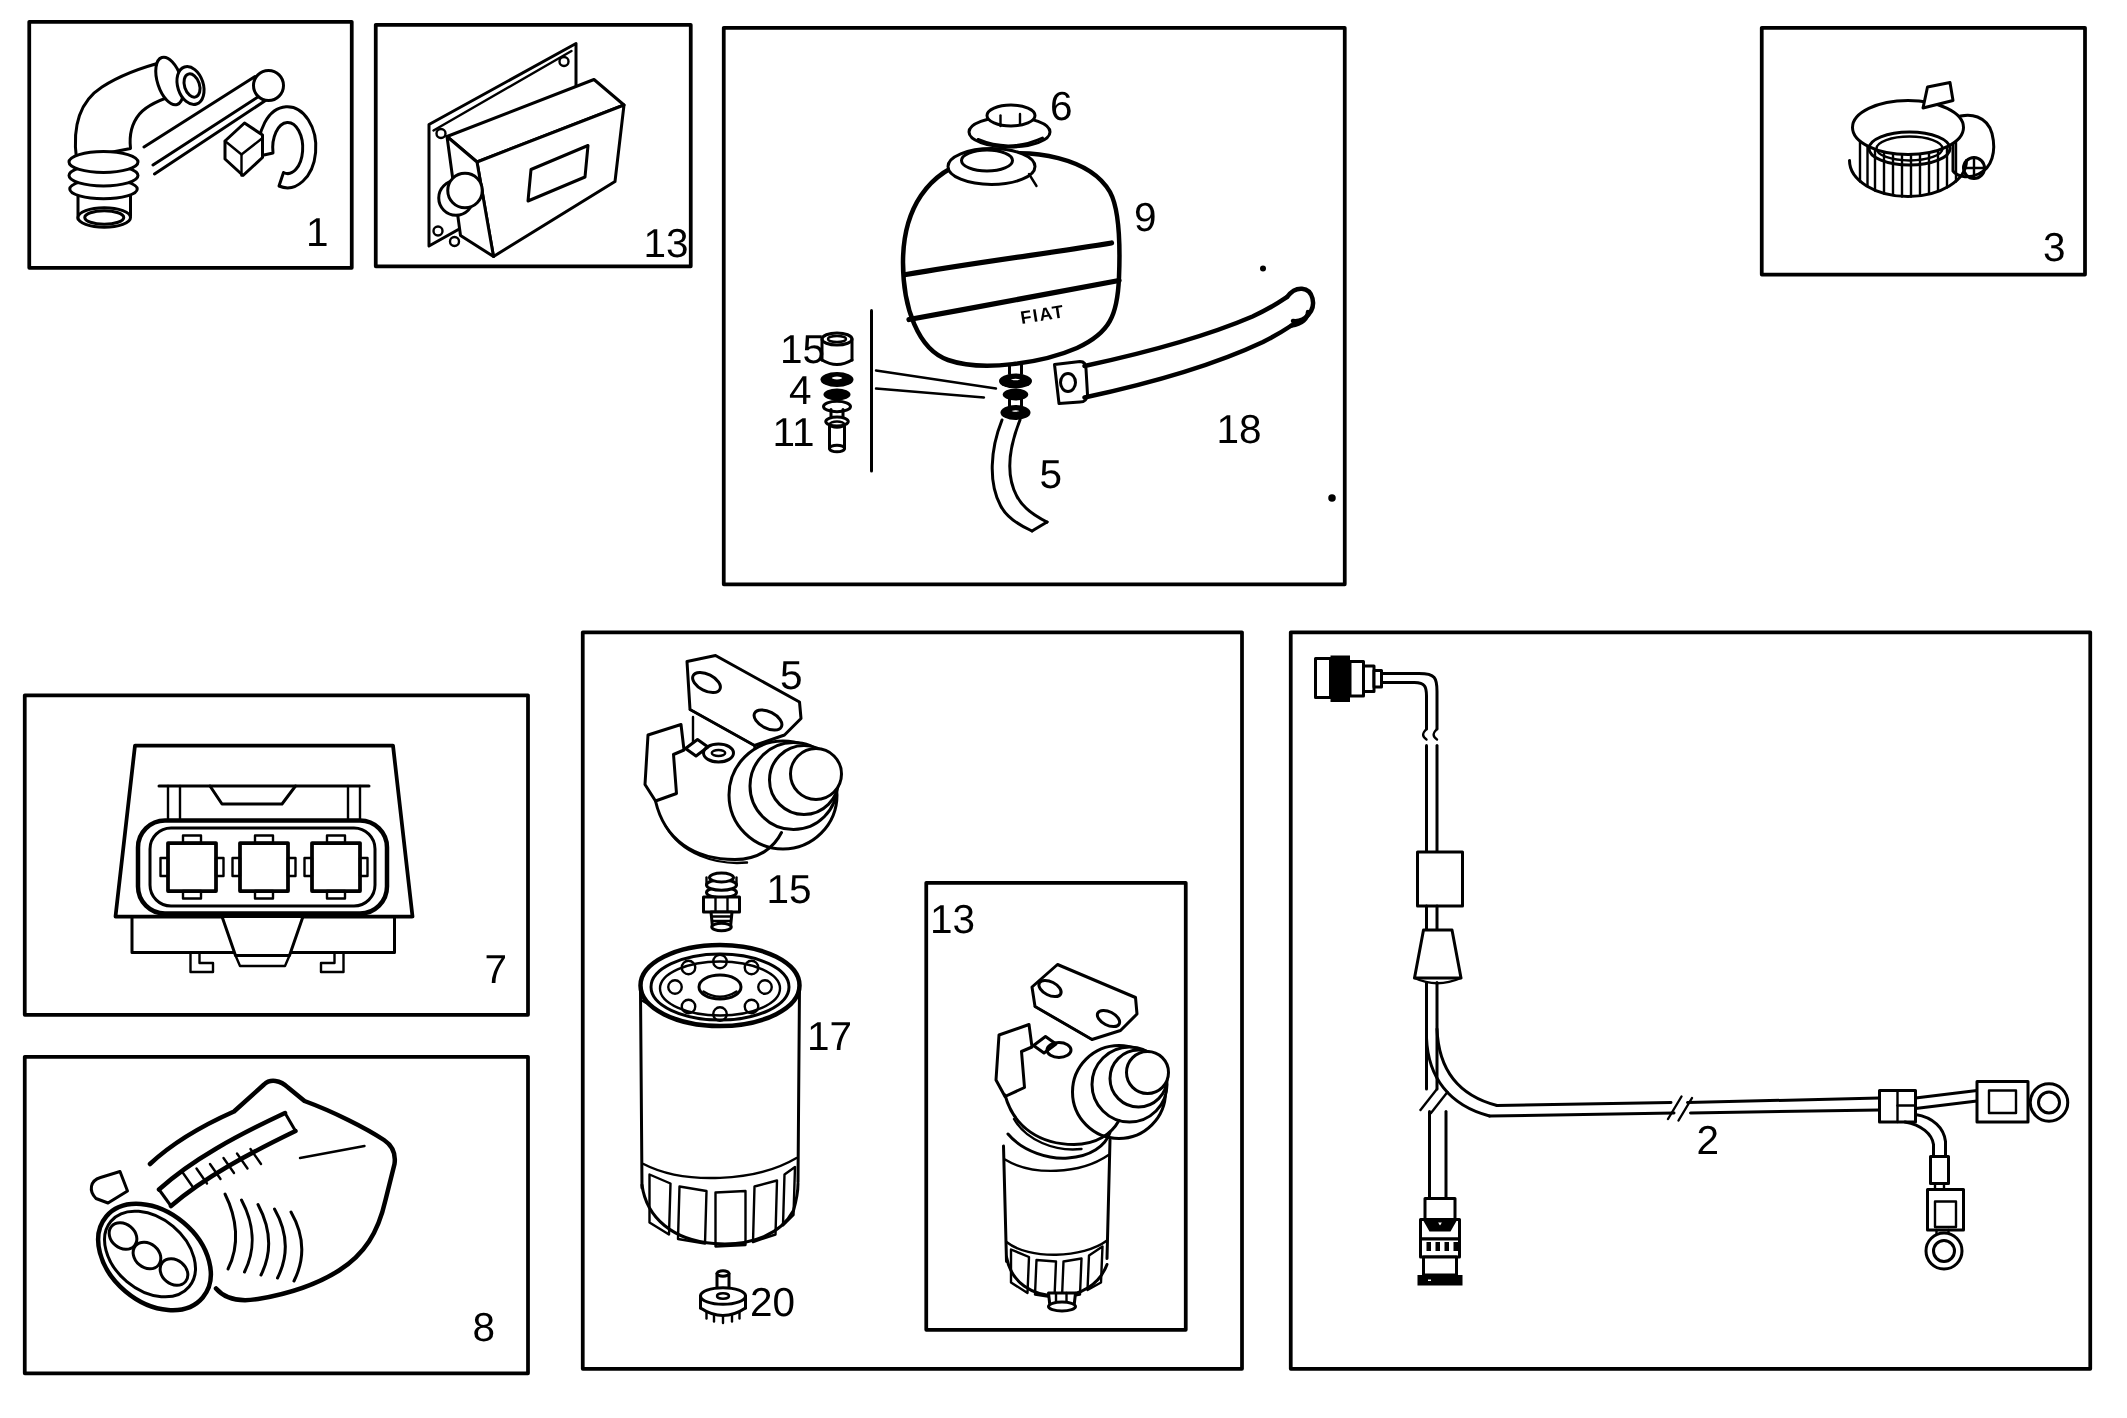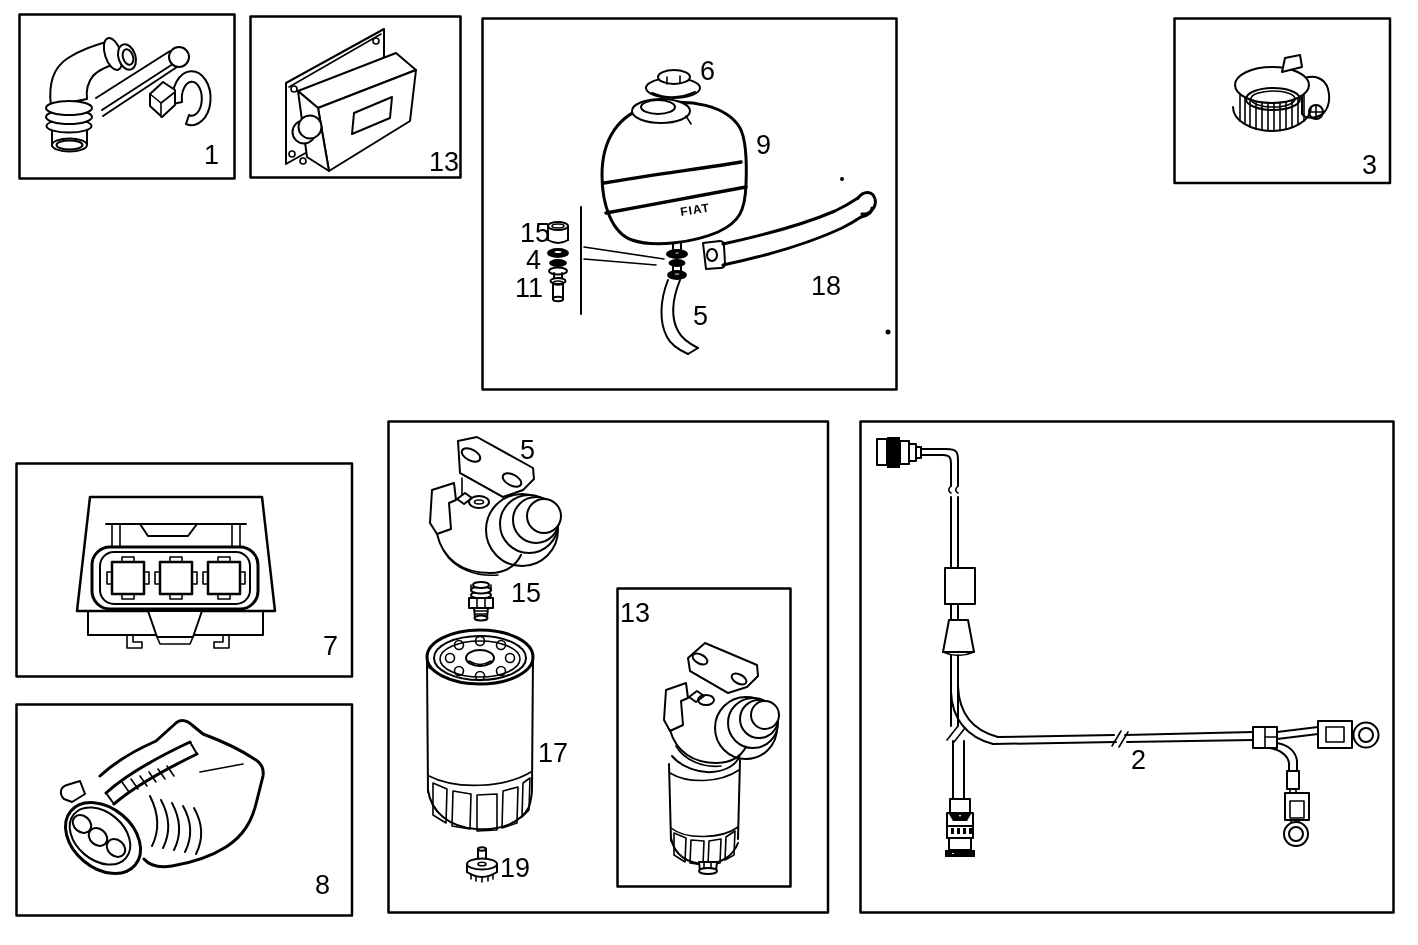--- a/index.html
+++ b/index.html
@@ -407,17 +407,17 @@
 <div class="part-label" style="left:526px;top:247px">4</div>
 <div class="part-label" style="left:515px;top:275px">11</div>
 <div class="part-label" style="left:811px;top:273px">18</div>
 <div class="part-label" style="left:693px;top:303px">5</div>
 <div class="part-label" style="left:1362px;top:152px">3</div>
 <div class="part-label" style="left:323px;top:633px">7</div>
 <div class="part-label" style="left:315px;top:872px">8</div>
 <div class="part-label" style="left:520px;top:437px">5</div>
 <div class="part-label" style="left:511px;top:580px">15</div>
 <div class="part-label" style="left:620px;top:600px">13</div>
-<div class="part-label" style="left:538px;top:740px">17</div>
-<div class="part-label" style="left:500px;top:855px">19</div>
+<div class="part-label" style="left:538px;top:678px">17</div>
+<div class="part-label" style="left:500px;top:855px">20</div>
 <div class="part-label" style="left:1131px;top:747px">2</div>
 
 </div>
 
 </body></html>

